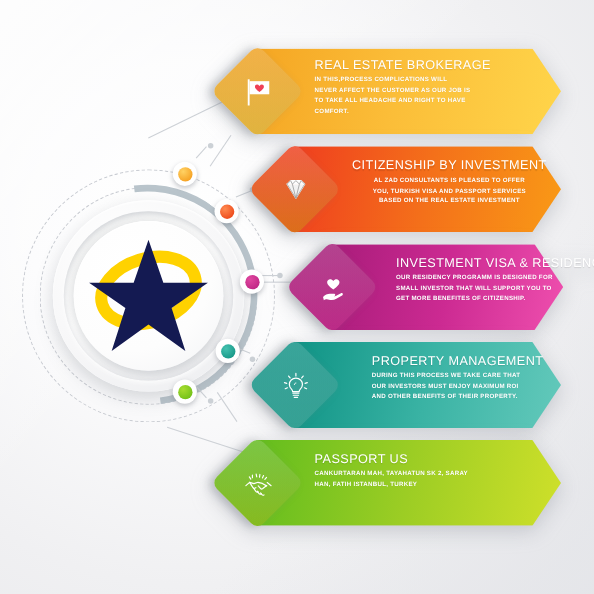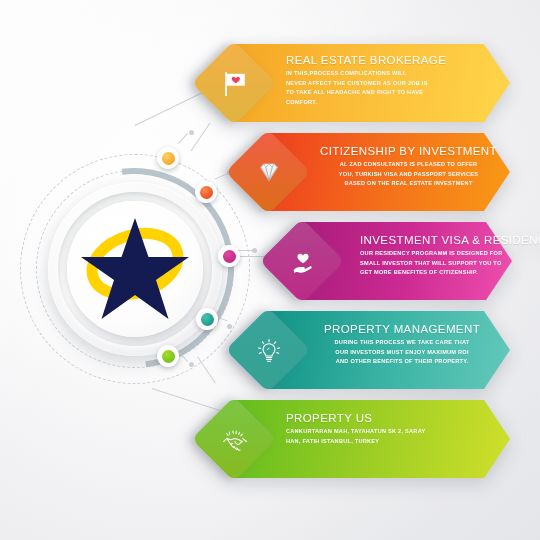--- a/index.html
+++ b/index.html
@@ -240,21 +240,21 @@
         <span class="gl"></span>
       </div>
     <div class="badge-ico">
       <svg viewBox="0 0 40 40" width="34" height="34" fill="none" stroke="#fff" stroke-width="1.3" stroke-linecap="round">
         <path d="M20 11.5c-4 0-7 3-7 6.7 0 2.3 1.2 3.9 2.3 5.1.8.9 1.2 1.6 1.2 2.5h7c0-.9.4-1.6 1.2-2.5 1.1-1.2 2.3-2.8 2.3-5.1 0-3.7-3-6.7-7-6.7z"></path>
         <path d="M16.8 27.6h6.4M17.2 29.8h5.6M18.2 32h3.6"></path>
         <path d="M20 6.5v2.6M12.2 9.3l1.6 2M27.8 9.3l-1.6 2M7.8 16.3l2.4.7M32.2 16.3l-2.4.7M8.6 22.8l2.3-1M31.4 22.8l-2.3-1"></path>
         <path d="M18.4 18.4c0-1 .7-1.7 1.6-1.7" stroke-width="1"></path>
       </svg>
     </div>
-    <div class="txt" style="left:58px;top:12px;text-align:center;">
+    <div class="txt" style="left:72px;top:12px;">
       <div class="ttl">PROPERTY MANAGEMENT</div>
       <div class="bdy">
         <span>DURING THIS PROCESS WE TAKE CARE THAT</span>
         <span>OUR INVESTORS MUST ENJOY MAXIMUM     ROI</span>
         <span>AND  OTHER  BENEFITS OF THEIR     PROPERTY.</span>
       </div>
     </div>
   </div>
 
   <div class="card" style="left:232px;top:400px;width:278px;">
@@ -268,21 +268,21 @@
         <path d="M6.5 21.8l4-3.6 4.6 1.4 4.4-1.4 4.6 1.2 4.6 2.6"></path>
         <path d="M10.5 18.2l3.4 5.4c.6.9 1.7 1.2 2.6.7l.7-.4"></path>
         <path d="M14.6 24.3l2.6 3.6c.6.8 1.7 1 2.5.4"></path>
         <path d="M18.6 27.6l2 2.6c.6.8 1.7.9 2.4.3"></path>
         <path d="M22.2 29.6l1.5 1.8c.6.7 1.6.8 2.2.2"></path>
         <path d="M28.8 21.6l-4.2 3.3c-.8.6-1.9.5-2.5-.2l-2.4-2.7"></path>
         <path d="M33.5 21.8l-4.2-3.4"></path>
       </svg>
     </div>
     <div class="txt" style="left:54px;top:12px;">
-      <div class="ttl">PROPERTY US</div>
+      <div class="ttl">PASSPORT US</div>
       <div class="bdy">
         <span>CANKURTARAN MAH, TAYAHATUN SK 2, SARAY</span>
         <span>HAN, FATIH ISTANBUL, TURKEY</span>
       </div>
     </div>
   </div>
 
 </div>
 
 </body></html>

